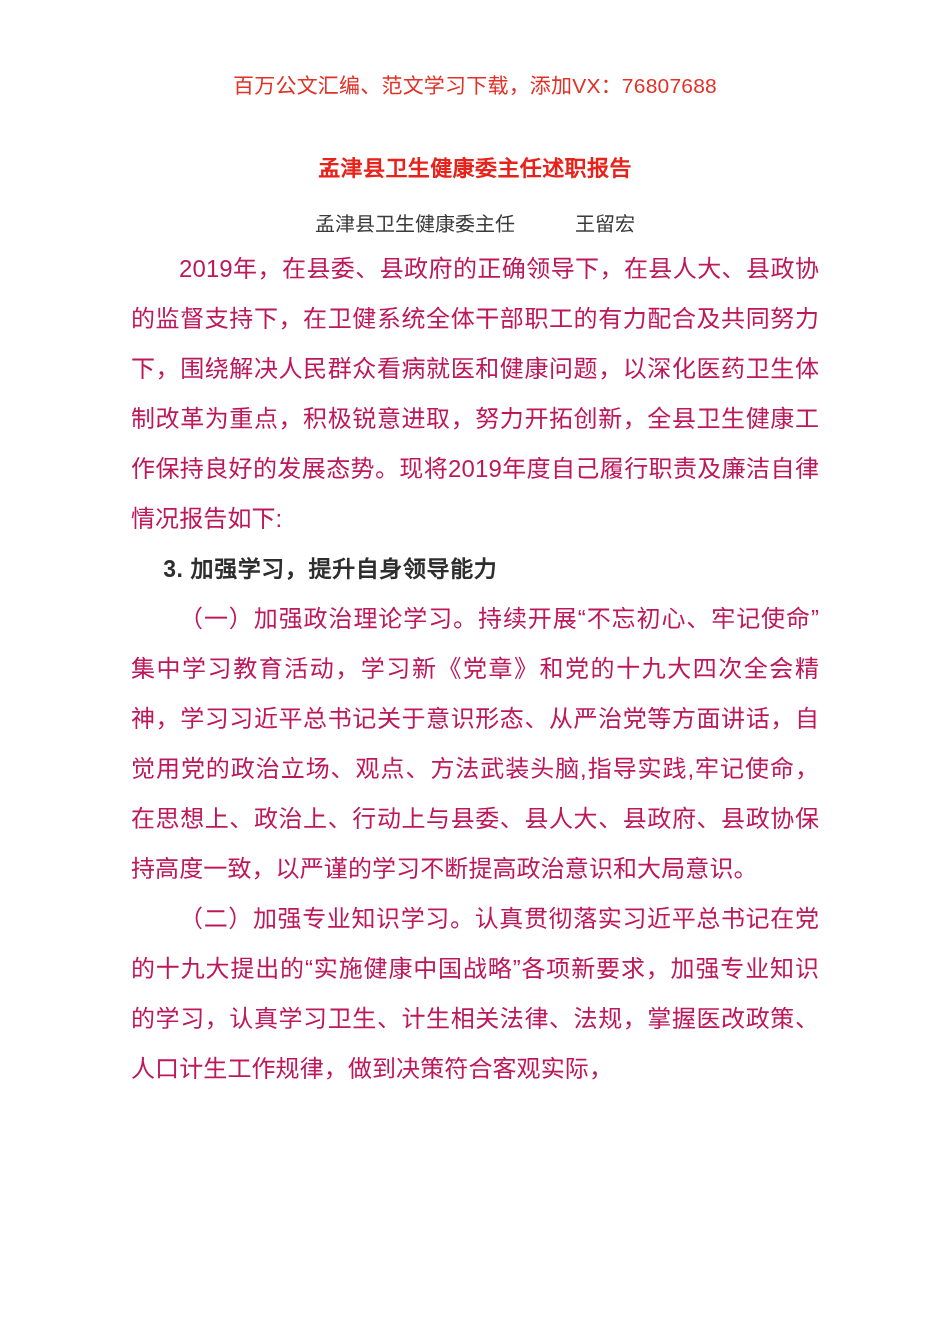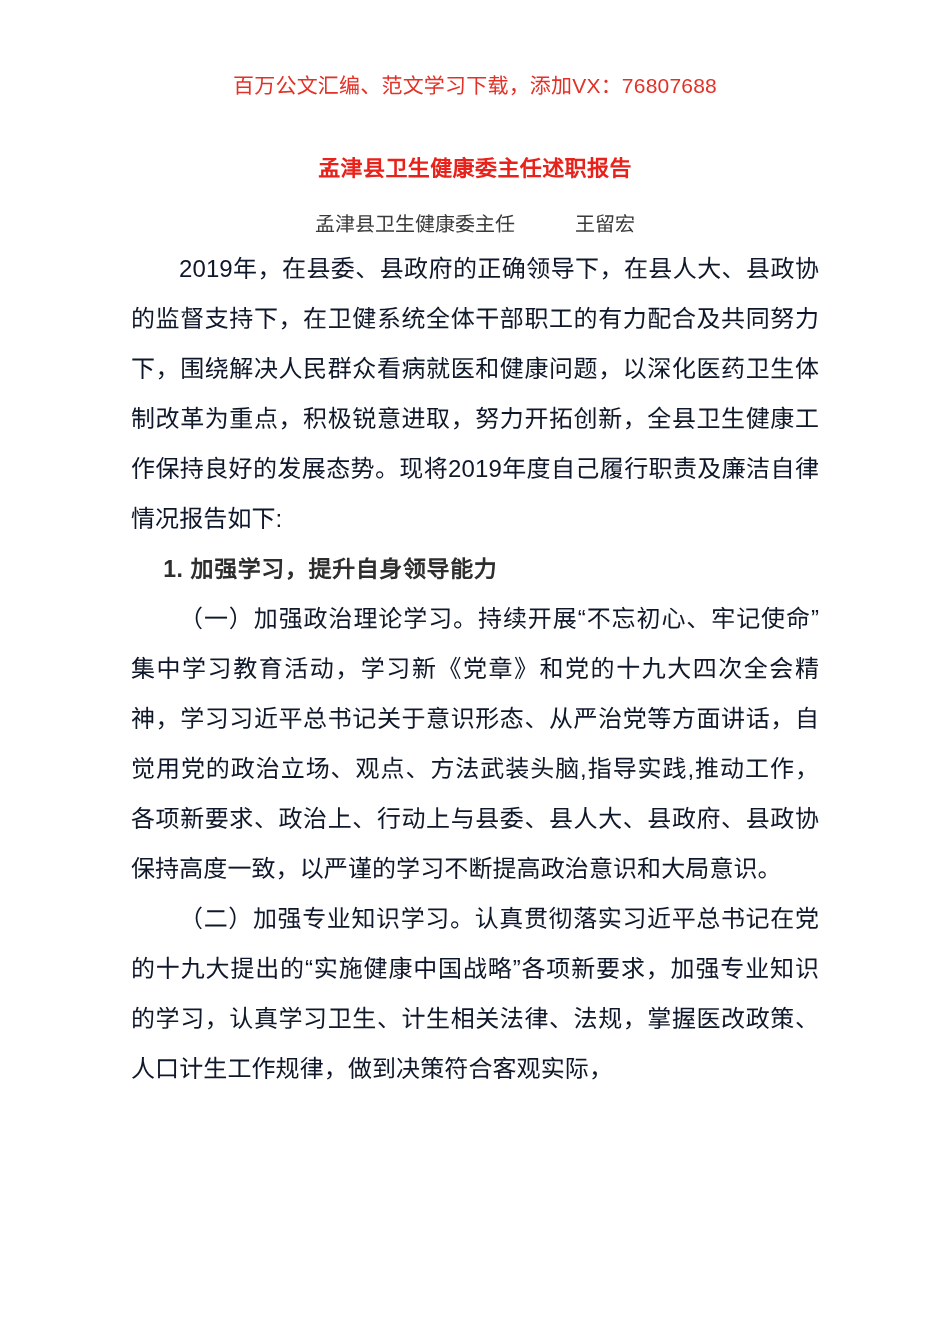--- a/index.html
+++ b/index.html
@@ -63,21 +63,21 @@
     margin-top: 20px;
   }
   .dateline {
     margin-top: 2px;
   }
 
   
   .para {
     width: 688px;
     margin: 0 auto;
-    color: #0f172a;
+    color: #be185d;
     font-size: 24px;
     line-height: 50px;
     text-align: justify;
     text-justify: inter-ideograph;
     text-indent: 2em;
     letter-spacing: 0.1px;
   }
   .para + .para {
     margin-top: 0;
   }
@@ -104,20 +104,20 @@
 
     <div class="promo-banner">百万公文汇编、范文学习下载，添加VX：76807688</div>
 
     <h1 class="doc-title">孟津县卫生健康委主任述职报告</h1>
 
     <div class="byline">孟津县卫生健康委主任　　　王留宏</div>
 
 
     <p class="para">2019年，在县委、县政府的正确领导下，在县人大、县政协的监督支持下，在卫健系统全体干部职工的有力配合及共同努力下，围绕解决人民群众看病就医和健康问题，以深化医药卫生体制改革为重点，积极锐意进取，努力开拓创新，全县卫生健康工作保持良好的发展态势。现将2019年度自己履行职责及廉洁自律情况报告如下:</p>
 
-    <p class="heading-para">1. 加强学习，提升自身领导能力</p>
+    <p class="heading-para">3. 加强学习，提升自身领导能力</p>
 
-    <p class="para">（一）加强政治理论学习。持续开展“不忘初心、牢记使命”集中学习教育活动，学习新《党章》和党的十九大四次全会精神，学习习近平总书记关于意识形态、从严治党等方面讲话，自觉用党的政治立场、观点、方法武装头脑,指导实践,推动工作，各项新要求、政治上、行动上与县委、县人大、县政府、县政协保持高度一致，以严谨的学习不断提高政治意识和大局意识。</p>
+    <p class="para">（一）加强政治理论学习。持续开展“不忘初心、牢记使命”集中学习教育活动，学习新《党章》和党的十九大四次全会精神，学习习近平总书记关于意识形态、从严治党等方面讲话，自觉用党的政治立场、观点、方法武装头脑,指导实践,牢记使命，在思想上、政治上、行动上与县委、县人大、县政府、县政协保持高度一致，以严谨的学习不断提高政治意识和大局意识。</p>
 
     <p class="para para-clip">（二）加强专业知识学习。认真贯彻落实习近平总书记在党的十九大提出的“实施健康中国战略”各项新要求，加强专业知识的学习，认真学习卫生、计生相关法律、法规，掌握医改政策、人口计生工作规律，做到决策符合客观实际，</p>
 
   </div>
 </div>
 
 </body></html>

